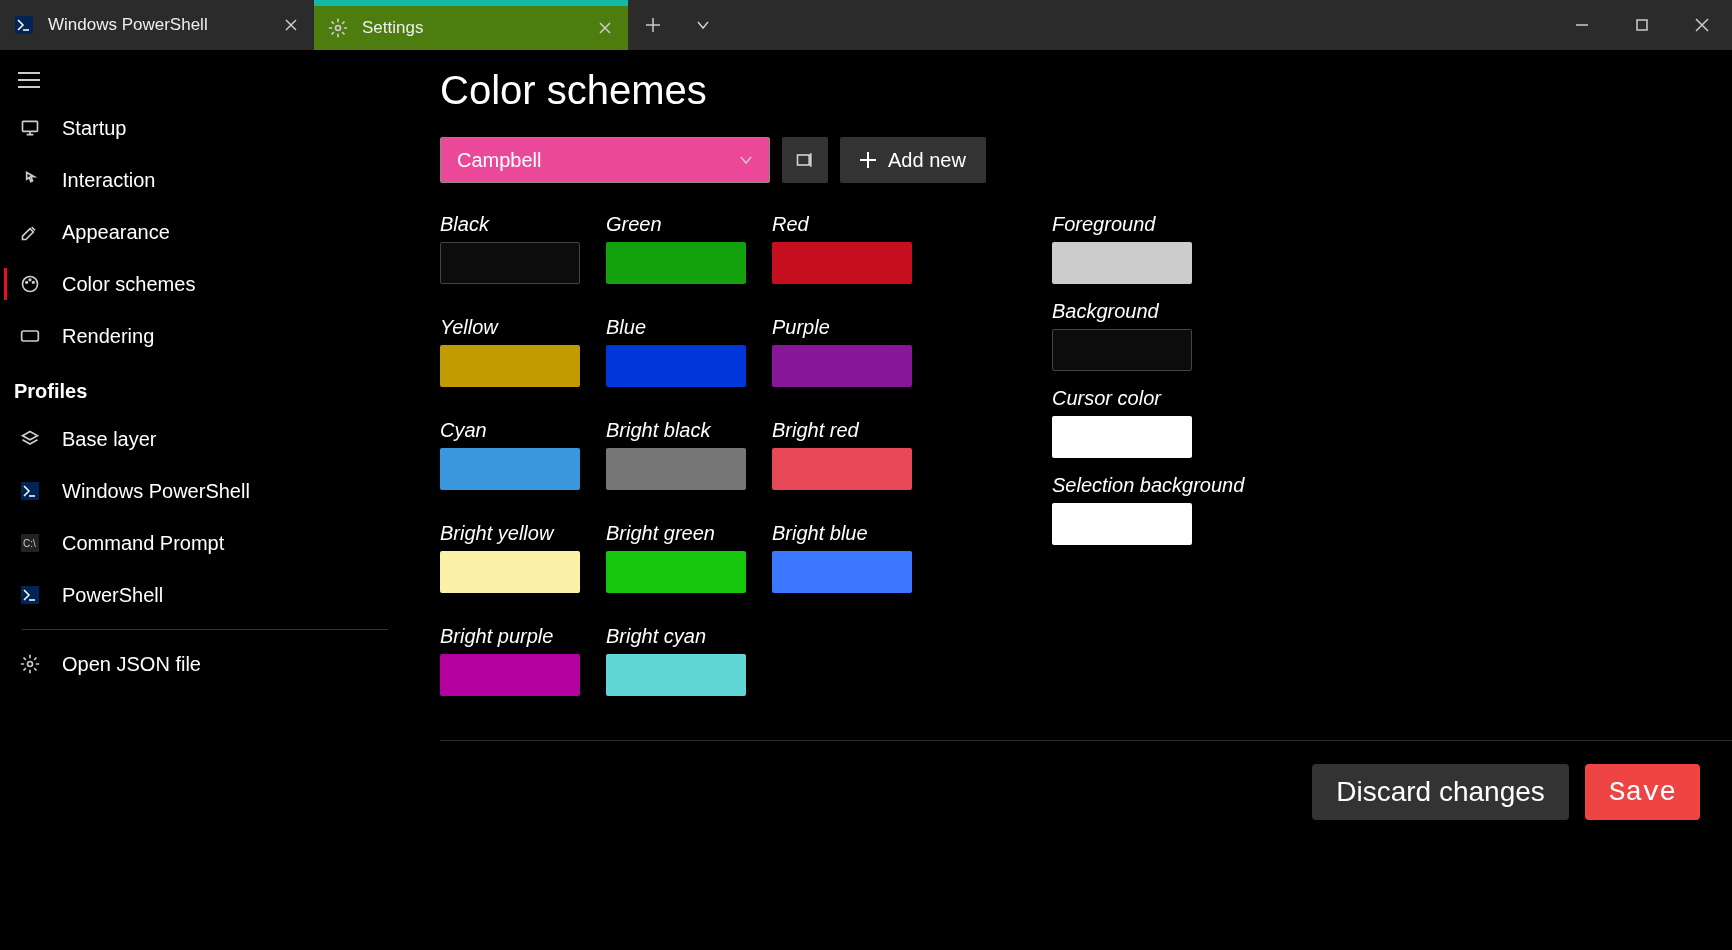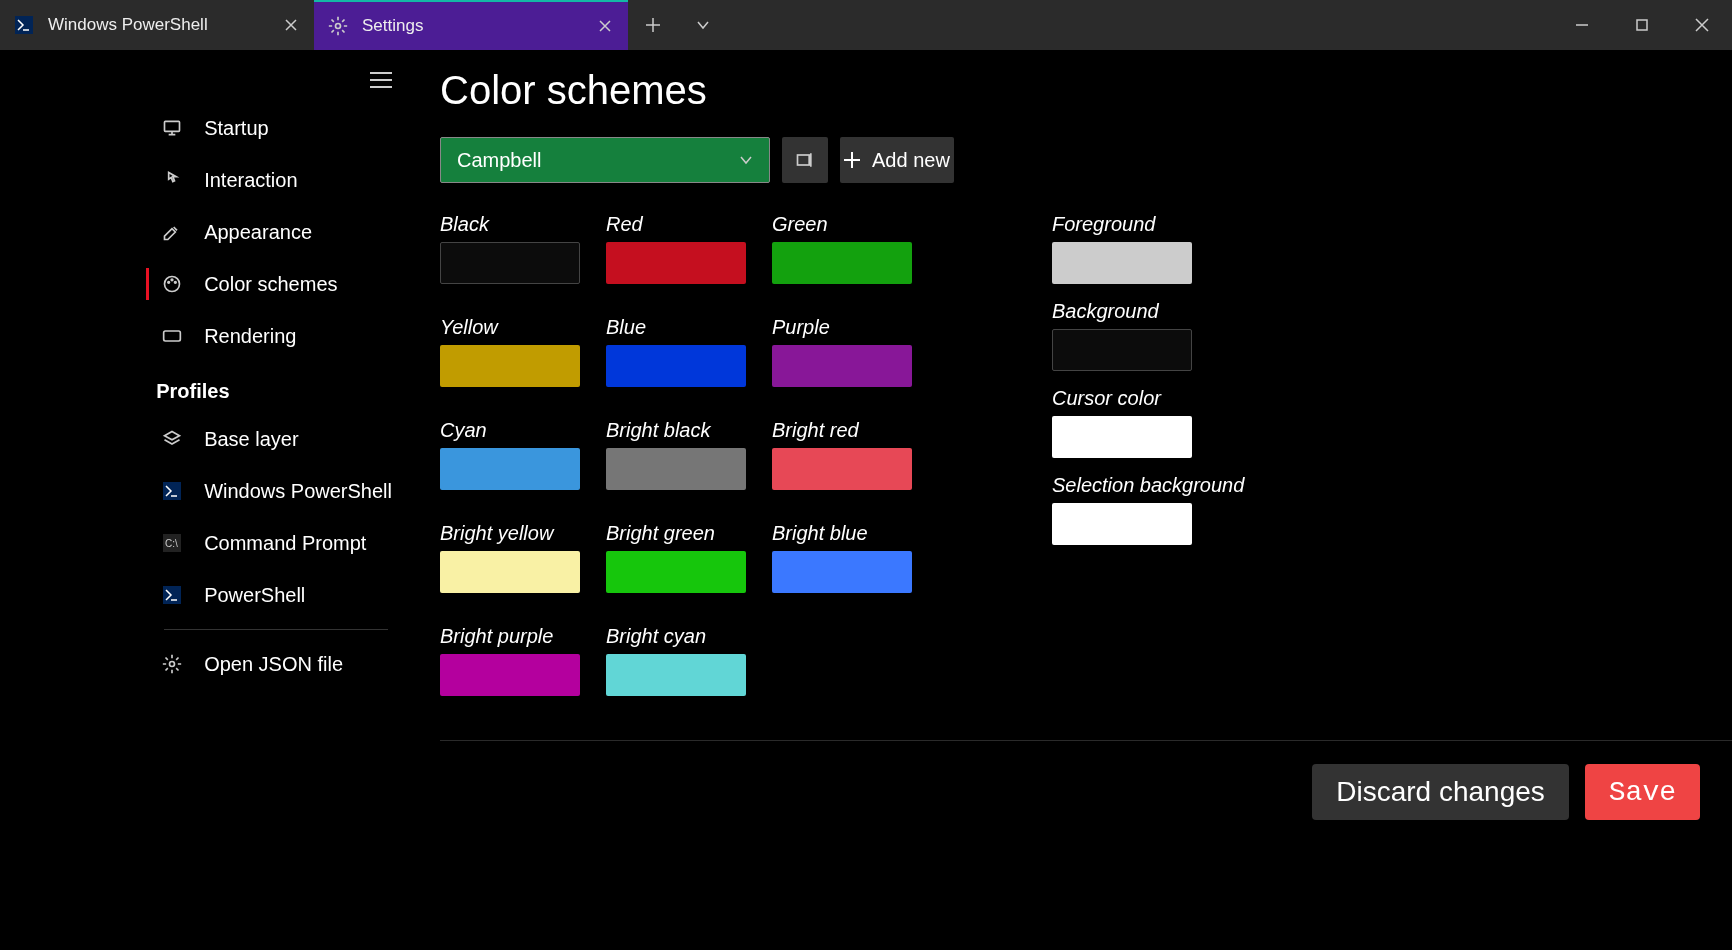--- a/index.html
+++ b/index.html
@@ -1,52 +1,52 @@
 <!DOCTYPE html>
 <html><head>
 <meta charset="utf-8">
 <style>
 * { margin: 0; padding: 0; box-sizing: border-box; font-family: "Segoe UI", sans-serif; }
 body { background: #000; color: #fff; width: 1732px; height: 950px; overflow: hidden; }
 
 
 .titlebar { height: 50px; background: #2b2b2b; display: flex; align-items: stretch; }
 .tab { display: flex; align-items: center; padding: 0 14px; gap: 14px; position: relative; cursor: pointer; }
-.tab.active { background: #4c1d95; border-top: 2px solid #14b8a6; }
+.tab.active { background: #4d7c0f; border-top: 6px solid #14b8a6; }
 .tab:not(.active) { background: #2b2b2b; }
 .tab-icon { width: 20px; height: 20px; display: flex; align-items: center; justify-content: center; }
 .tab-label { font-size: 17px; color: #eee; white-space: nowrap; min-width: 220px; }
 .tab-close { width: 18px; height: 18px; display:flex; align-items:center; justify-content:center; color:#ccc; }
 .tb-btn { width: 50px; display:flex; align-items:center; justify-content:center; color:#ccc; cursor:pointer; }
 .tb-spacer { flex: 1; }
 .window-btns { display: flex; }
 .window-btn { width: 60px; display:flex; align-items:center; justify-content:center; color:#ccc; cursor:pointer; }
 
 
 .app-body { position:absolute; top:50px; bottom:0; left:0; right:0; display:flex; }
 
 
-.sidebar { width: 410px; background:#000; display:flex; flex-direction:column; padding-top:8px;align-items:flex-end; }
+.sidebar { width: 410px; background:#000; display:flex; flex-direction:column; padding-top:8px; }
 .hamburger { padding: 14px 18px; cursor:pointer; }
 .nav { flex:1; overflow:auto; }
 .nav-item { display:flex; align-items:center; gap:20px; padding: 14px 18px; font-size:20px; cursor:pointer; position:relative;}
 .nav-item.selected::before { content:""; position:absolute; left:4px; top:10px; bottom:10px; width:3px; background:#e81123; }
 .nav-icon { width:24px; height:24px; display:flex; align-items:center; justify-content:center; color:#ddd; }
 .nav-heading { font-size:20px; font-weight:600; padding: 18px 14px 10px; }
 .sidebar-divider { height:1px; background:#333; margin: 8px 22px; }
 .sidebar-footer { padding-bottom:130px; }
 
 
 .main { flex:1; background:#000; padding: 18px 0 0 30px; display:flex; flex-direction:column; position:relative;}
 .page-title { font-size:40px; font-weight:400; margin-bottom:24px; margin-left: 0px; }
 
 .toolbar-row { display:flex; gap:12px; margin-bottom:30px; }
-.scheme-select { width:330px; height:46px; border:1px solid #888; background:#15803d; color:#fff; display:flex; align-items:center; justify-content:space-between; padding:0 16px; font-size:20px; cursor:pointer; border-radius:2px;}
+.scheme-select { width:330px; height:46px; border:1px solid #888; background:#ec4899; color:#fff; display:flex; align-items:center; justify-content:space-between; padding:0 16px; font-size:20px; cursor:pointer; border-radius:2px;}
 .icon-button { width:46px; height:46px; background:#333; display:flex; align-items:center; justify-content:center; cursor:pointer; border-radius:2px;}
-.add-button { height:46px; background:#333; display:flex; align-items:center; gap:12px; padding:0 4px; font-size:20px; cursor:pointer; border-radius:2px;}
+.add-button { height:46px; background:#333; display:flex; align-items:center; gap:12px; padding:0 20px; font-size:20px; cursor:pointer; border-radius:2px;}
 
 .colors-area { display:flex; gap:130px;font-style:italic; }
 .colors-grid { display:grid; grid-template-columns: repeat(3, 150px); gap: 32px 16px; }
 .specials { display:flex; flex-direction:column; gap:16px; }
 
 .swatch-block { display:flex; flex-direction:column; gap:6px; }
 .swatch-label { font-size:20px; }
 .swatch { width:140px; height:42px; border-radius:2px; cursor:pointer; }
 .swatch.bordered { border:1px solid #444; }
 
@@ -257,26 +257,26 @@
       </div>
     </div>
 
     <div class="colors-area">
       <div class="colors-grid" id="colors-grid">
           <div class="swatch-block">
             <div class="swatch-label">Black</div>
             <div class="swatch bordered" style="background: rgb(12, 12, 12);"></div>
           </div>
           <div class="swatch-block">
+            <div class="swatch-label">Green</div>
+            <div class="swatch" style="background: rgb(19, 161, 14);"></div>
+          </div>
+          <div class="swatch-block">
             <div class="swatch-label">Red</div>
             <div class="swatch" style="background: rgb(197, 15, 31);"></div>
-          </div>
-          <div class="swatch-block">
-            <div class="swatch-label">Green</div>
-            <div class="swatch" style="background: rgb(19, 161, 14);"></div>
           </div>
           <div class="swatch-block">
             <div class="swatch-label">Yellow</div>
             <div class="swatch" style="background: rgb(193, 156, 0);"></div>
           </div>
           <div class="swatch-block">
             <div class="swatch-label">Blue</div>
             <div class="swatch" style="background: rgb(0, 55, 218);"></div>
           </div>
           <div class="swatch-block">

